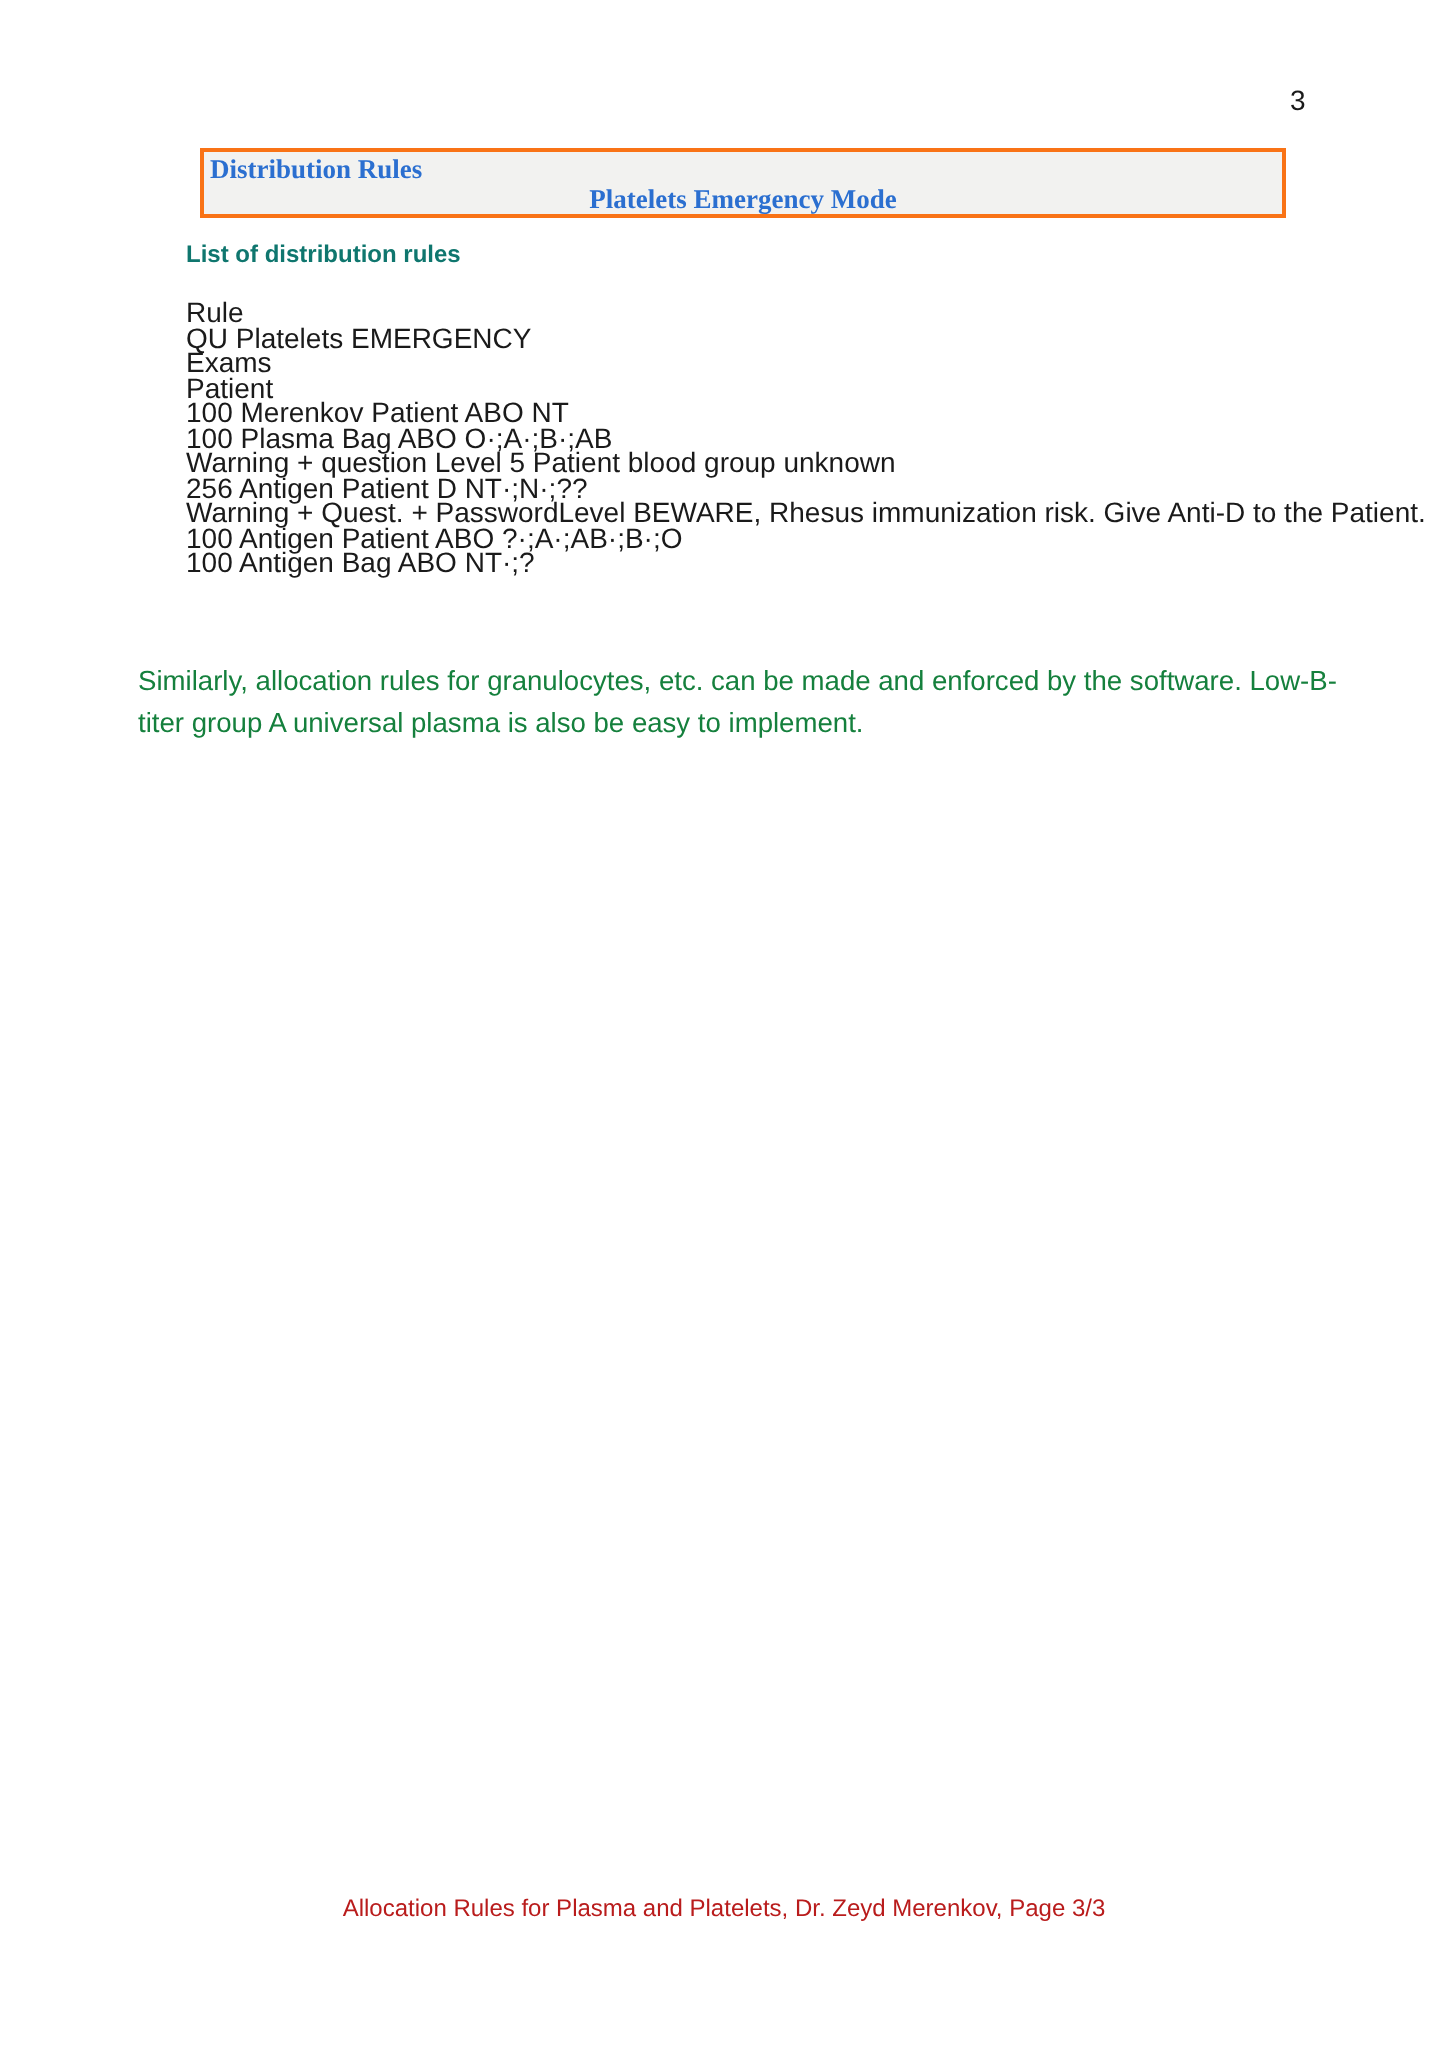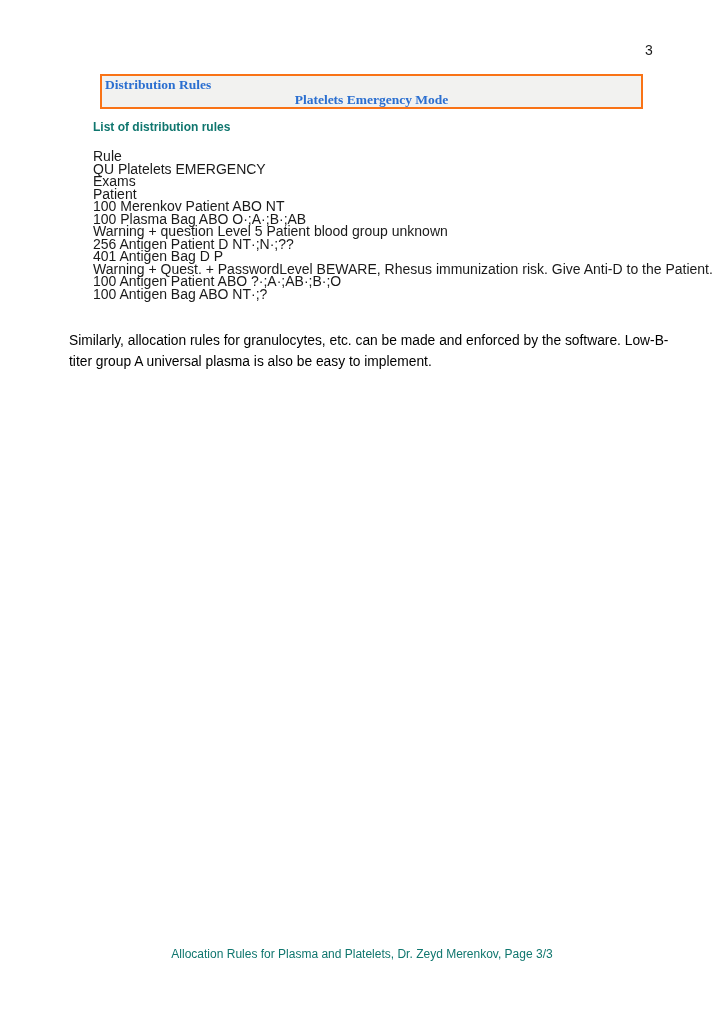--- a/index.html
+++ b/index.html
@@ -68,30 +68,30 @@
     color: #1a1a1a;
     white-space: nowrap;
   }
   .body-paragraph {
     position: absolute;
     left: 69px;
     top: 330px;
     width: 606px;
     font-size: 13.8px;
     line-height: 21px;
-    color: #000000;
+    color: #15803d;
   }
   .footer {
     position: absolute;
     left: 0;
     top: 947px;
     width: 724px;
     text-align: center;
     font-size: 12px;
-    color: #0f766e;
+    color: #b91c1c;
   }
 </style>
 </head>
 <body>
 
 <div class="page">
 
   <div class="page-number">3</div>
 
   <div class="header-box">
@@ -103,21 +103,20 @@
     <div class="rules-heading">List of distribution rules</div>
     <div>
       <div class="rule-line">Rule</div>
       <div class="rule-line">QU Platelets EMERGENCY</div>
       <div class="rule-line">Exams</div>
       <div class="rule-line">Patient</div>
       <div class="rule-line">100 Merenkov Patient ABO NT</div>
       <div class="rule-line">100 Plasma Bag ABO O·;A·;B·;AB</div>
       <div class="rule-line">Warning + question Level 5 Patient blood group unknown</div>
       <div class="rule-line">256 Antigen Patient D NT·;N·;??</div>
-      <div class="rule-line">401 Antigen Bag D P</div>
       <div class="rule-line">Warning + Quest. + PasswordLevel BEWARE, Rhesus immunization risk. Give Anti-D to the Patient.</div>
       <div class="rule-line">100 Antigen Patient ABO ?·;A·;AB·;B·;O</div>
       <div class="rule-line">100 Antigen Bag ABO NT·;?</div>
     </div>
   </div>
 
   <div class="body-paragraph">Similarly, allocation rules for granulocytes, etc. can be made and enforced by the software. Low-B-titer group A universal plasma is also be easy to implement.</div>
 
   <div class="footer">Allocation Rules for Plasma and Platelets, Dr. Zeyd Merenkov, Page 3/3</div>
 

